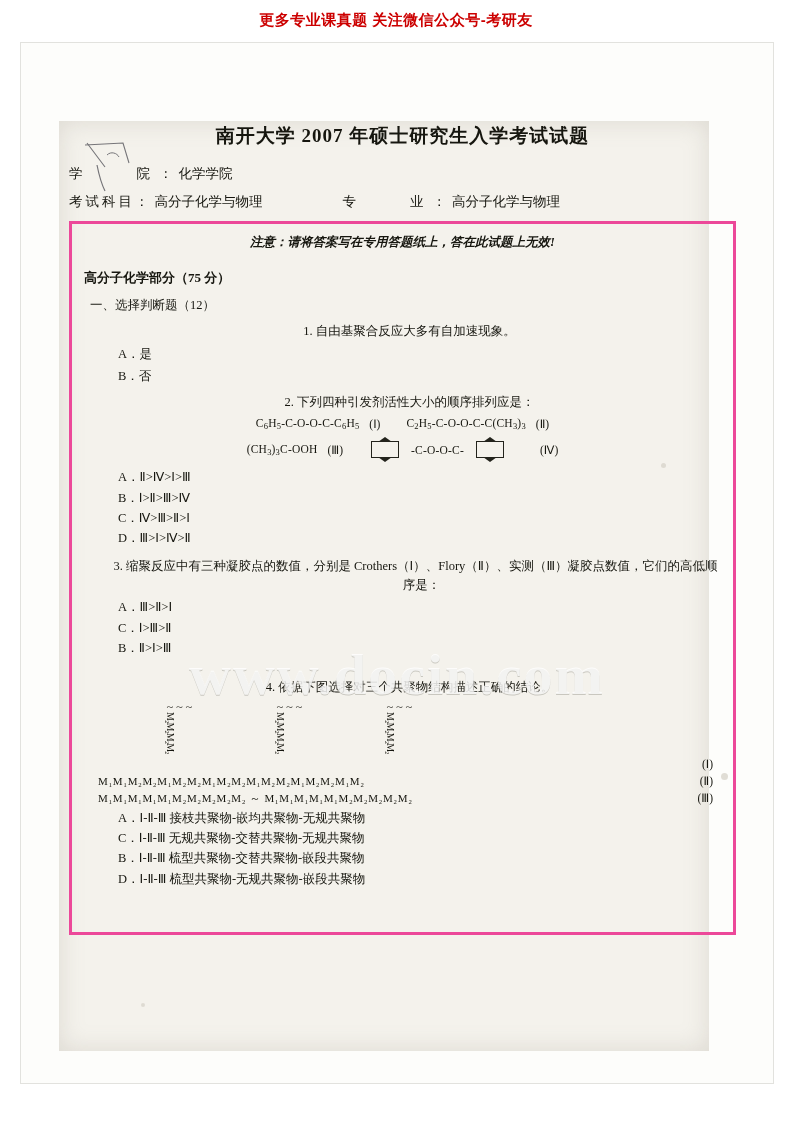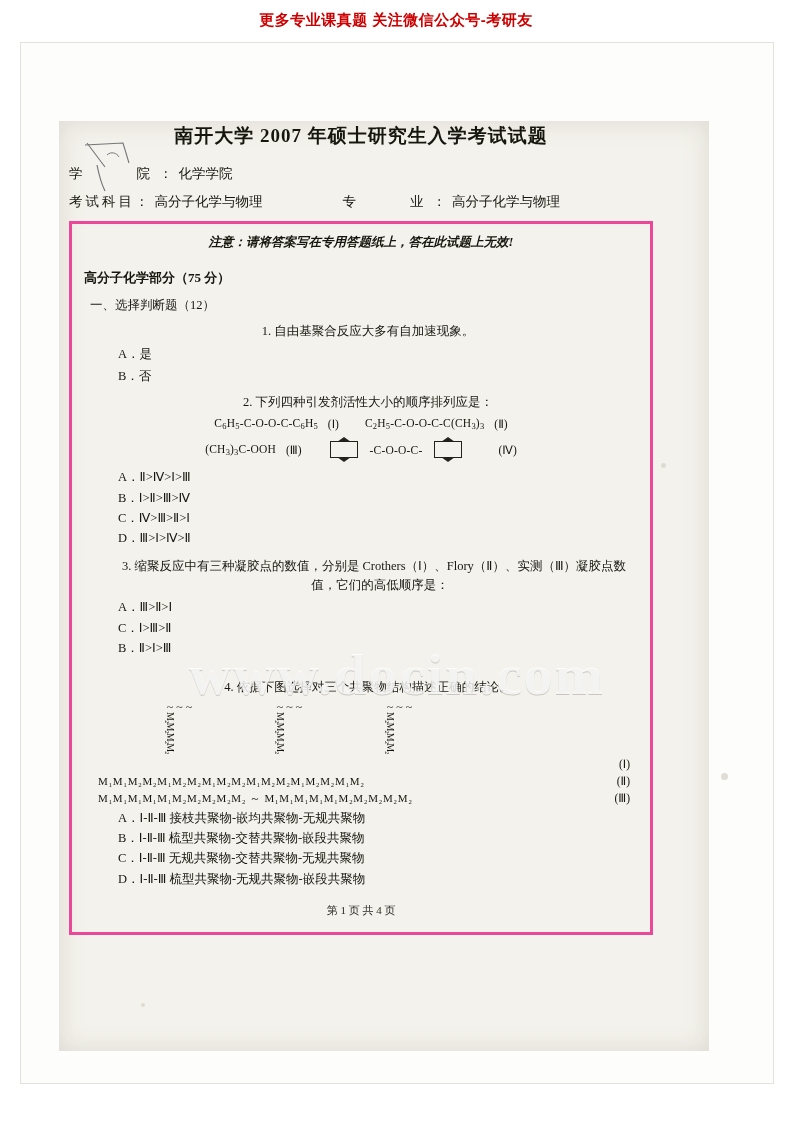--- a/index.html
+++ b/index.html
@@ -53,21 +53,21 @@
     top: 78px;
     width: 650px;
     height: 930px;
     background: #f4f2ec;
     box-shadow: inset 0 0 24px rgba(150,145,130,0.25);
   }
   .paper-inner {
     position: absolute;
     left: 48px;
     top: 80px;
-    width: 584px;
+    width: 667px;
     height: 840px;
     color: #16160f;
   }
 
   
   .scribble {
     position: absolute;
     left: 62px;
     top: 98px;
     width: 80px;
@@ -369,22 +369,21 @@
           <span class="chain-label">(Ⅱ)</span>
         </div>
 
         <div class="chain-row">
           <span class="chain">M₁M₁M₁M₁M₁M₂M₂M₂M₂M₂ ～ M₁M₁M₁M₁M₁M₂M₂M₂M₂M₂</span>
           <span class="chain-label">(Ⅲ)</span>
         </div>
       </div>
 
       <div class="opt tight">A．Ⅰ-Ⅱ-Ⅲ  接枝共聚物-嵌均共聚物-无规共聚物</div>
+      <div class="opt tight">C．Ⅰ-Ⅱ-Ⅲ  无规共聚物-交替共聚物-无规共聚物</div>
       <div class="opt tight">B．Ⅰ-Ⅱ-Ⅲ  梳型共聚物-交替共聚物-嵌段共聚物</div>
-      <div class="opt tight">C．Ⅰ-Ⅱ-Ⅲ  无规共聚物-交替共聚物-无规共聚物</div>
       <div class="opt tight">D．Ⅰ-Ⅱ-Ⅲ  梳型共聚物-无规共聚物-嵌段共聚物</div>
 
-      <div class="pagefoot">第 1 页 共 4 页</div>
     </div>
   </div>
 
   <div class="watermark">www.docin.com</div>
 </div>
 
 </body></html>

